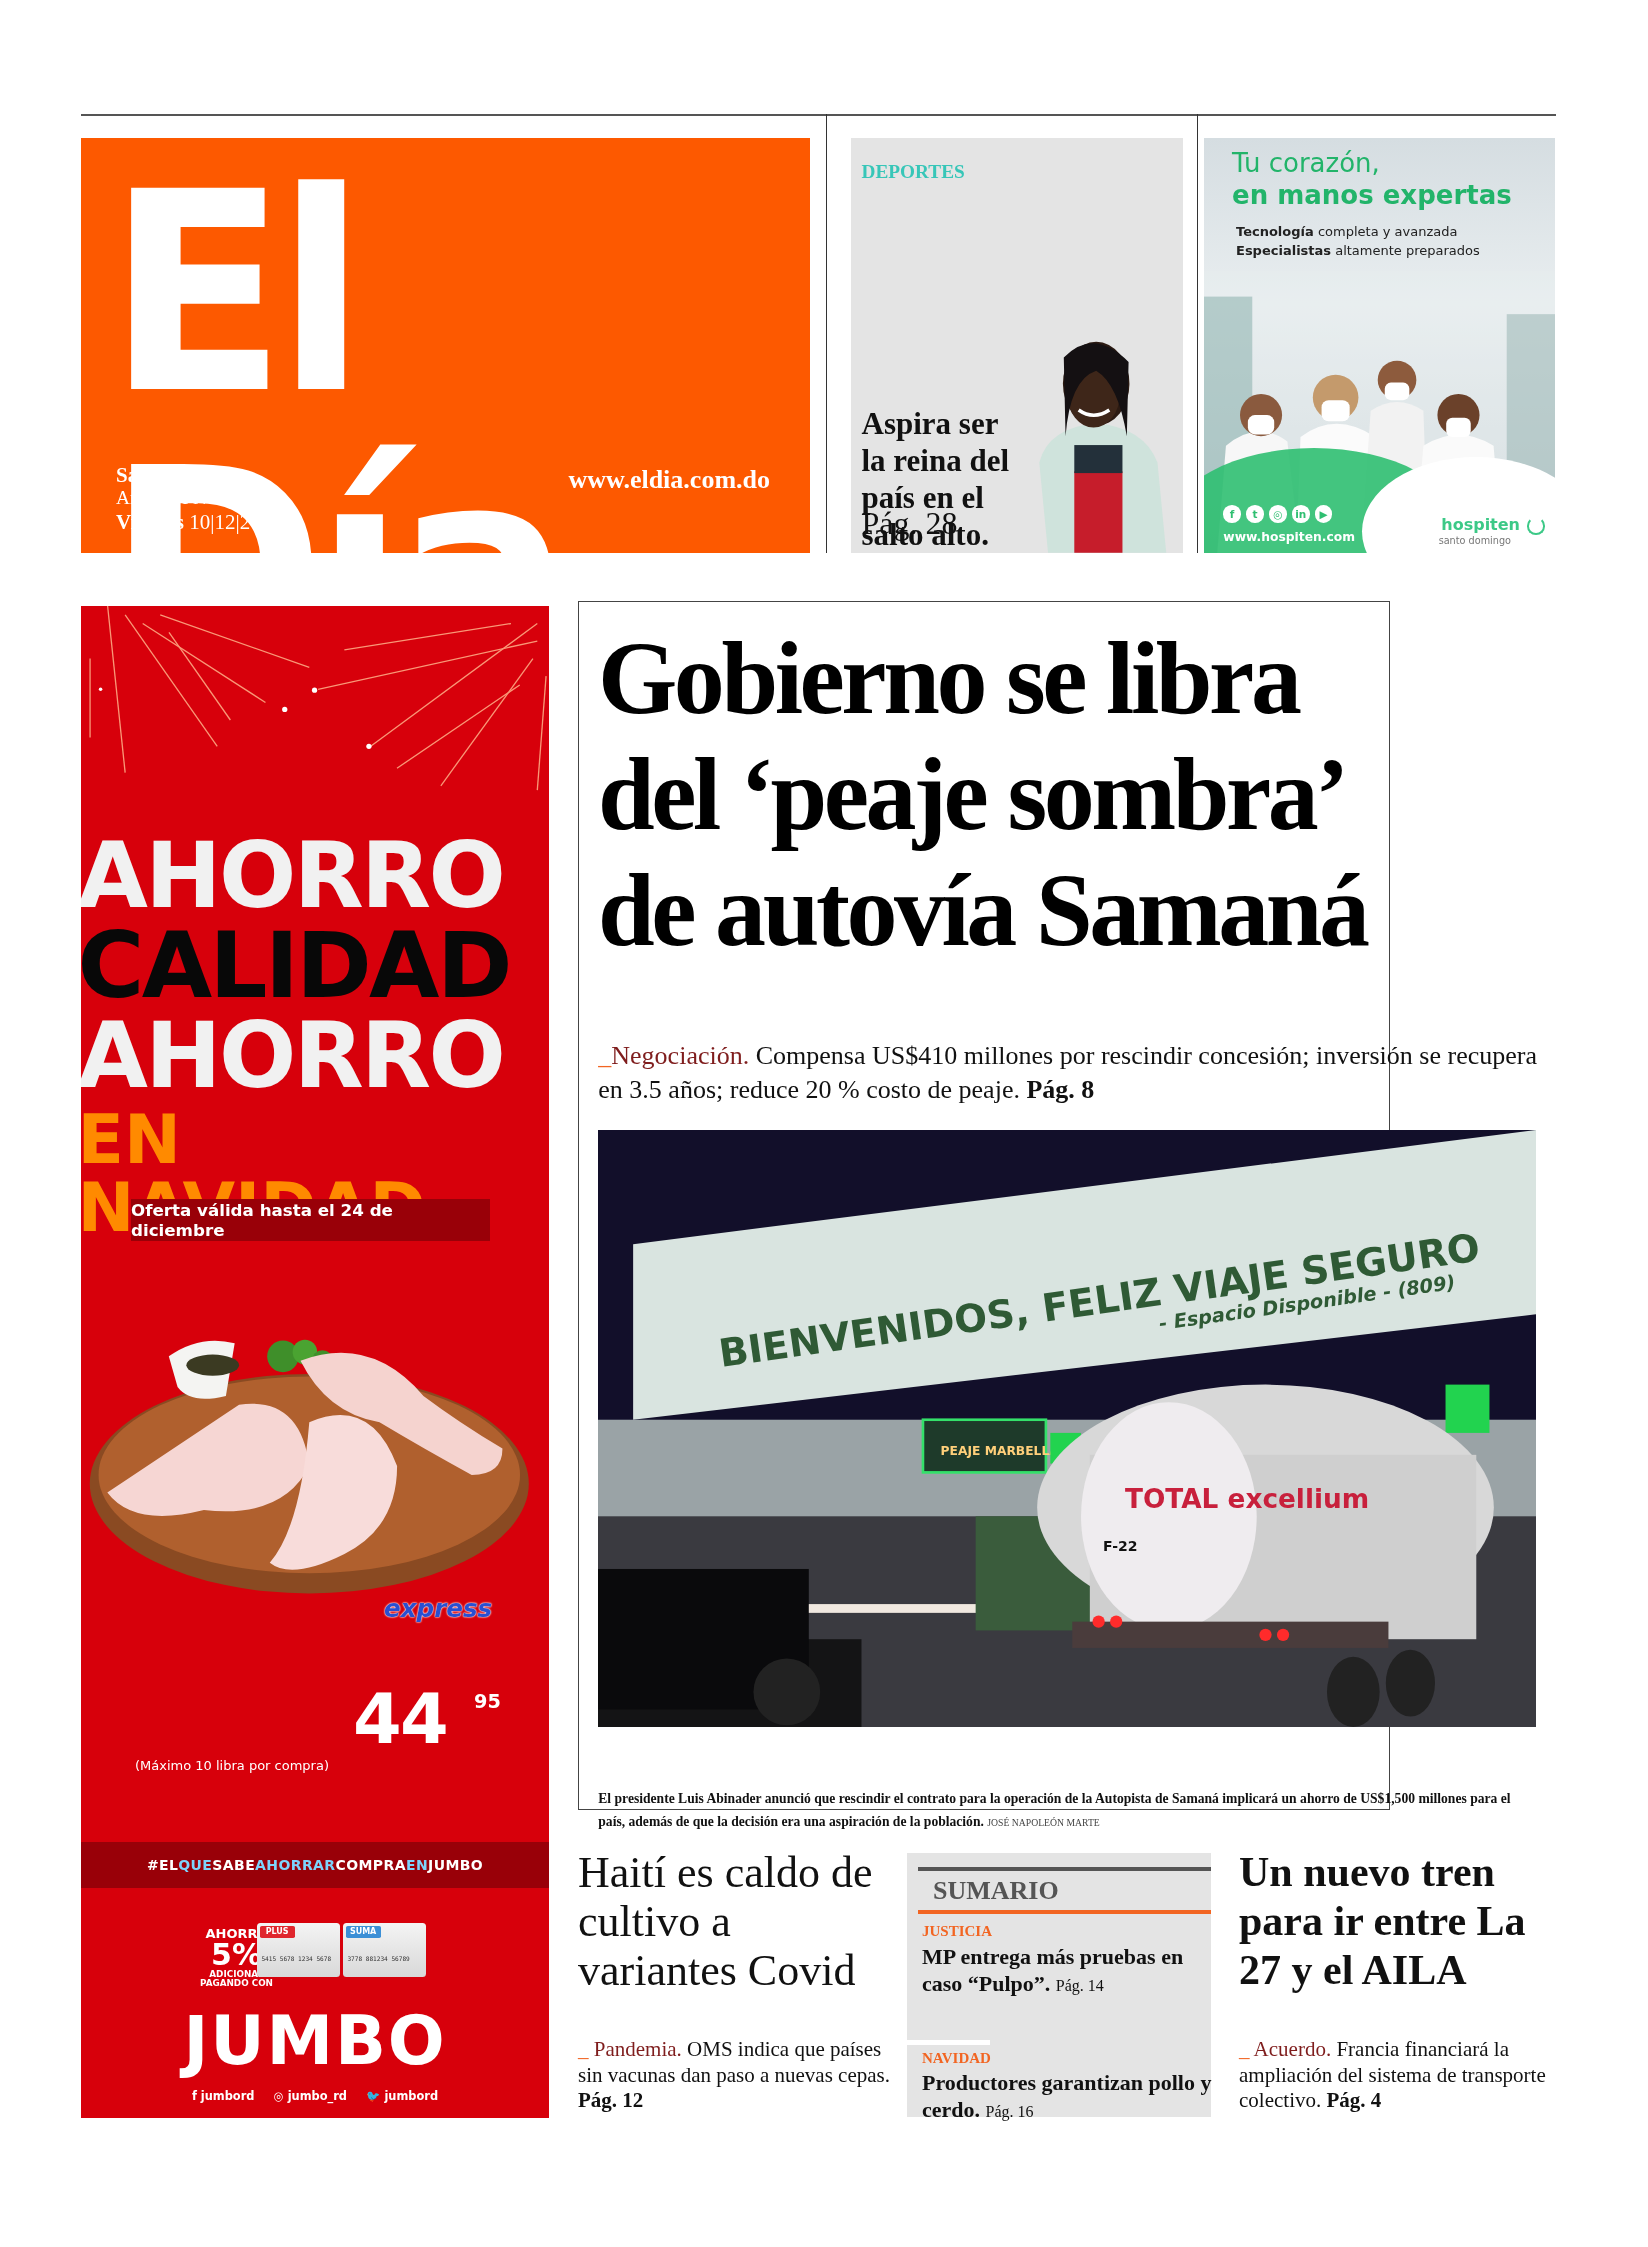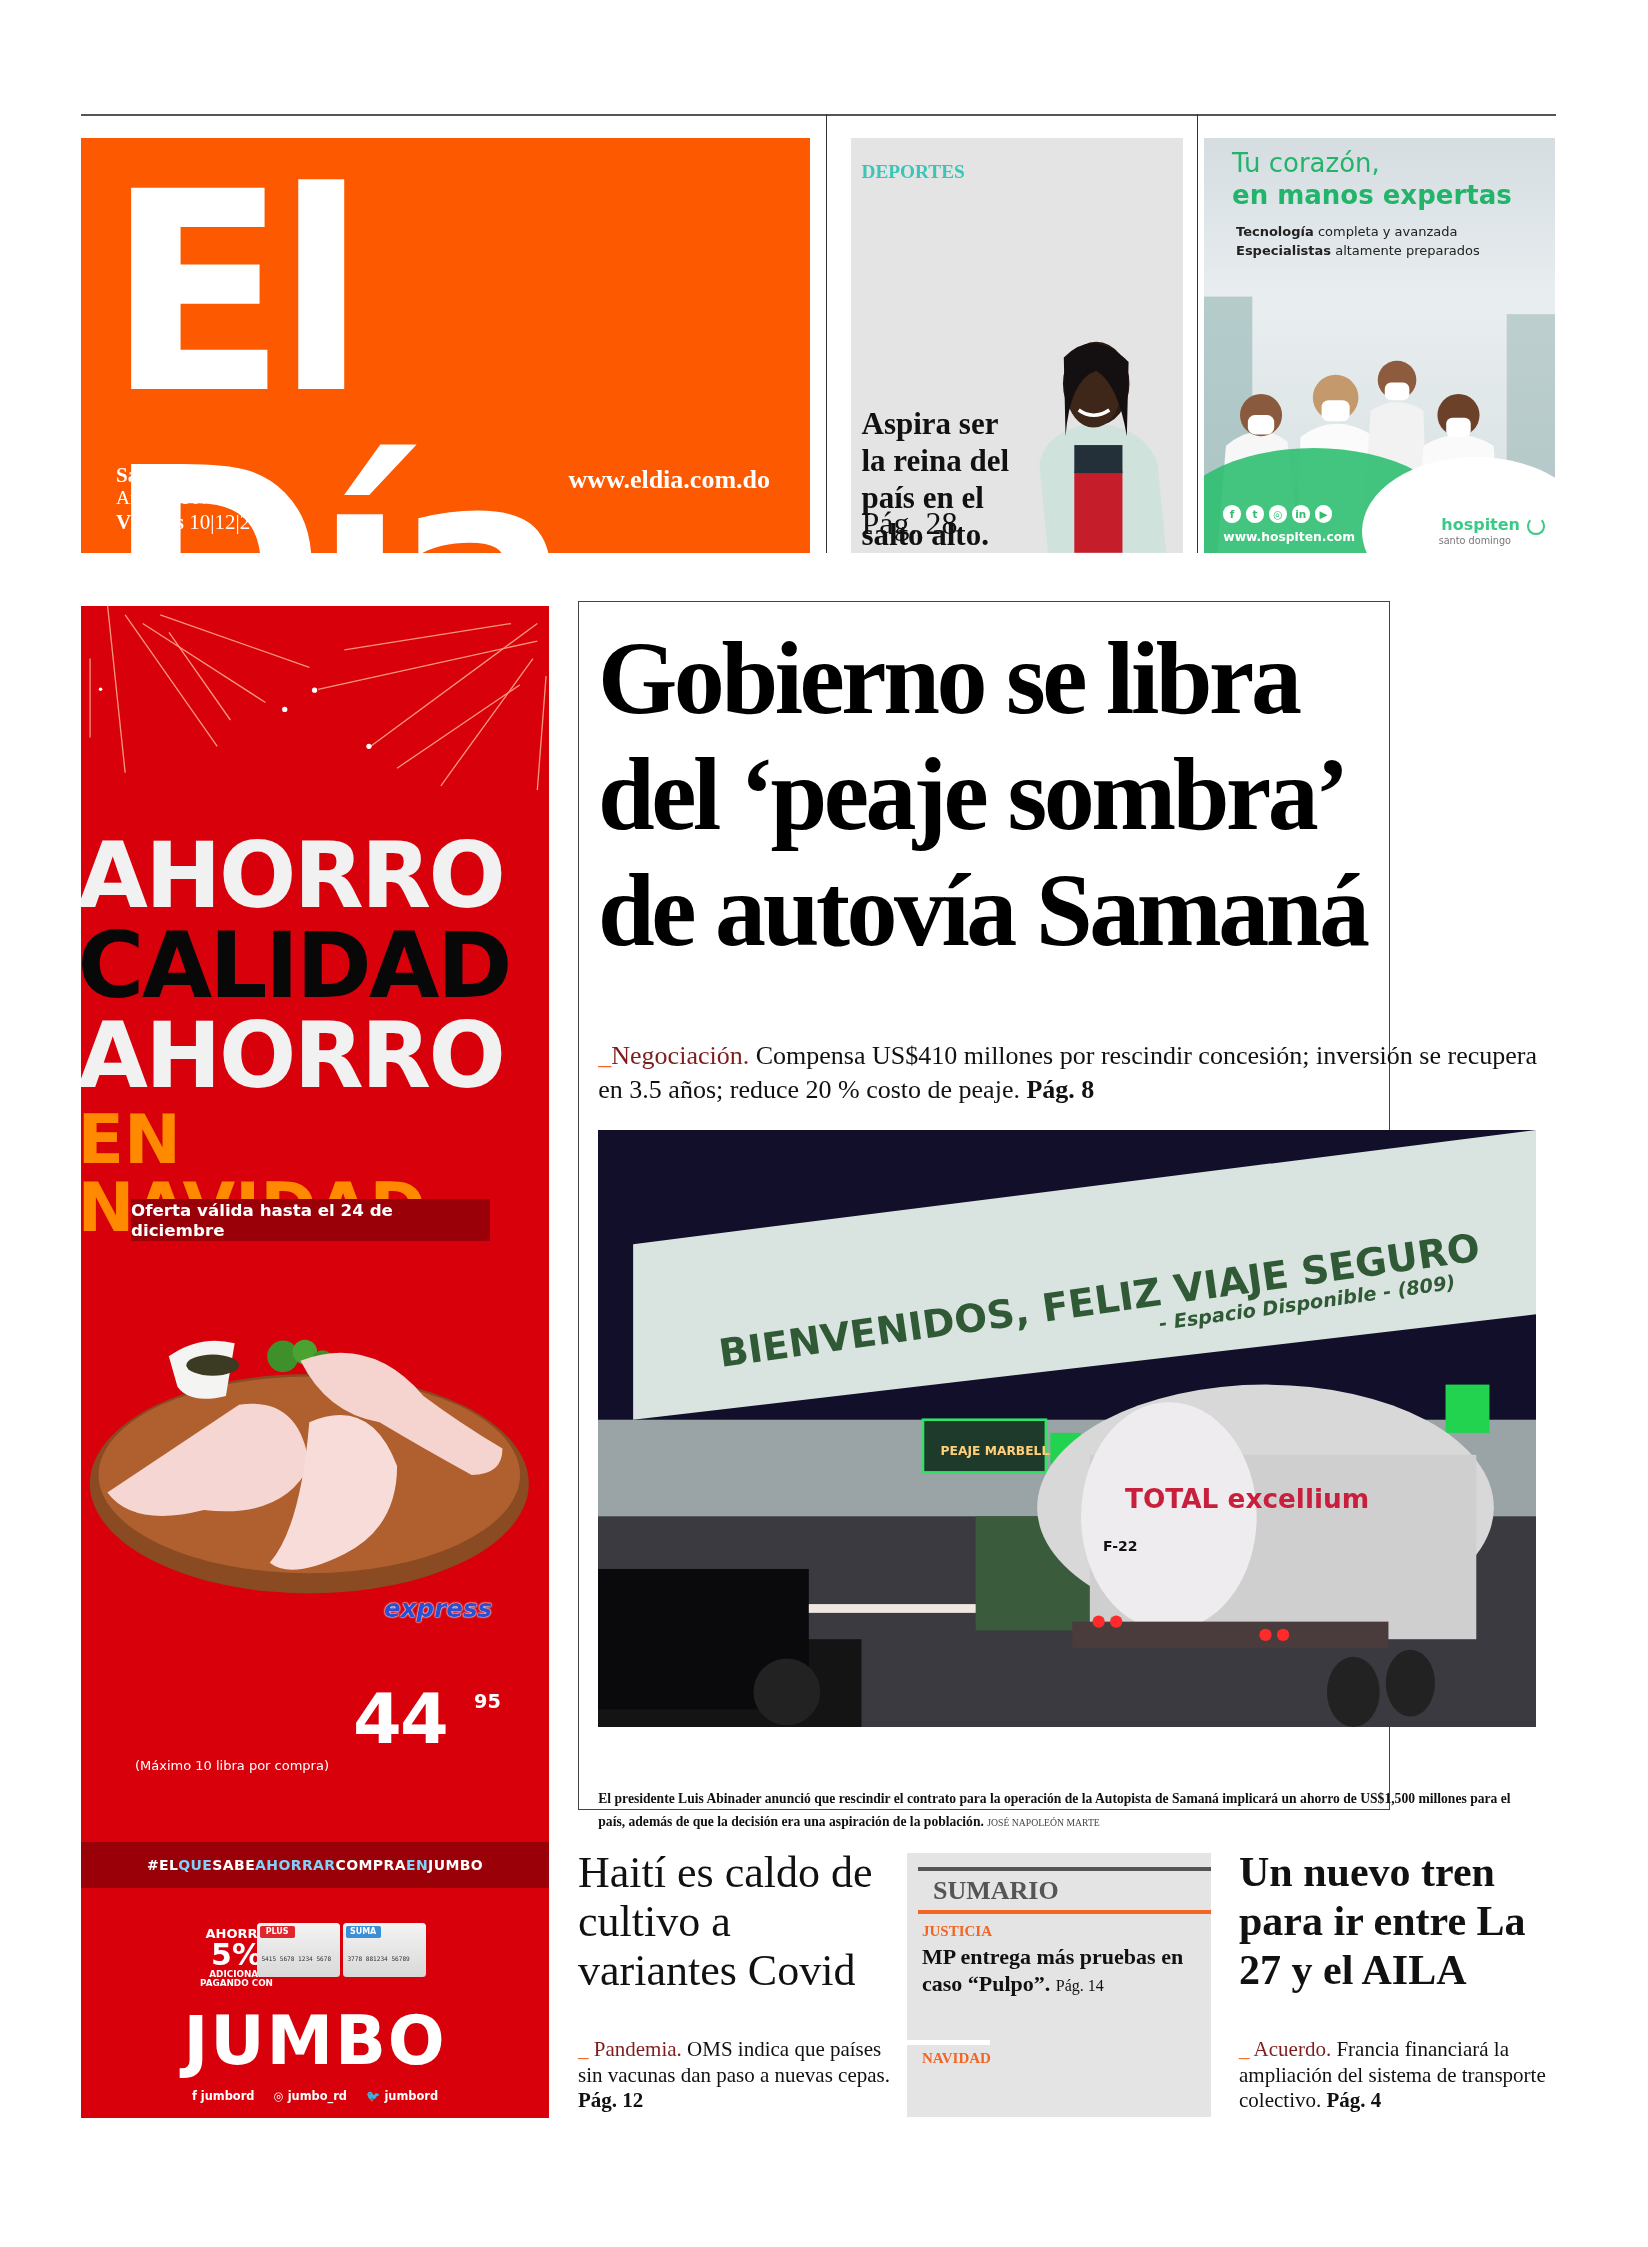--- a/index.html
+++ b/index.html
@@ -285,17 +285,18 @@
 <div class="abs haiti-text b-text"><span class="dash">_ </span><span class="kicker">Pandemia.</span><span> OMS indica que países sin vacunas dan paso a nuevas cepas. </span><b>Pág. 12</b></div>
 
 <div class="abs sumario">
   <div class="sum-top"></div>
   <div class="sum-title">SUMARIO</div>
   <div class="sum-orange"></div>
   <div class="sum-sec" style="top:70px;">JUSTICIA</div>
   <div class="sum-hed" style="top:90px;"><span>MP entrega más pruebas en caso “Pulpo”. </span><span class="pg">Pág. 14</span></div>
   <div class="sum-gap"></div>
   <div class="sum-sec" style="top:197px;">NAVIDAD</div>
+  <div class="sum-hed" style="top:216px;"><span>Productores garantizan pollo y cerdo. </span><span class="pg">Pág. 16</span></div>
 </div>
 
 <div class="abs tren">Un nuevo tren para ir entre La 27 y el AILA</div>
 <div class="abs tren-text b-text"><span class="dash">_ </span><span class="kicker">Acuerdo.</span><span> Francia financiará la ampliación del sistema de transporte colectivo. </span><b>Pág. 4</b></div>
 
 
 </body></html>

